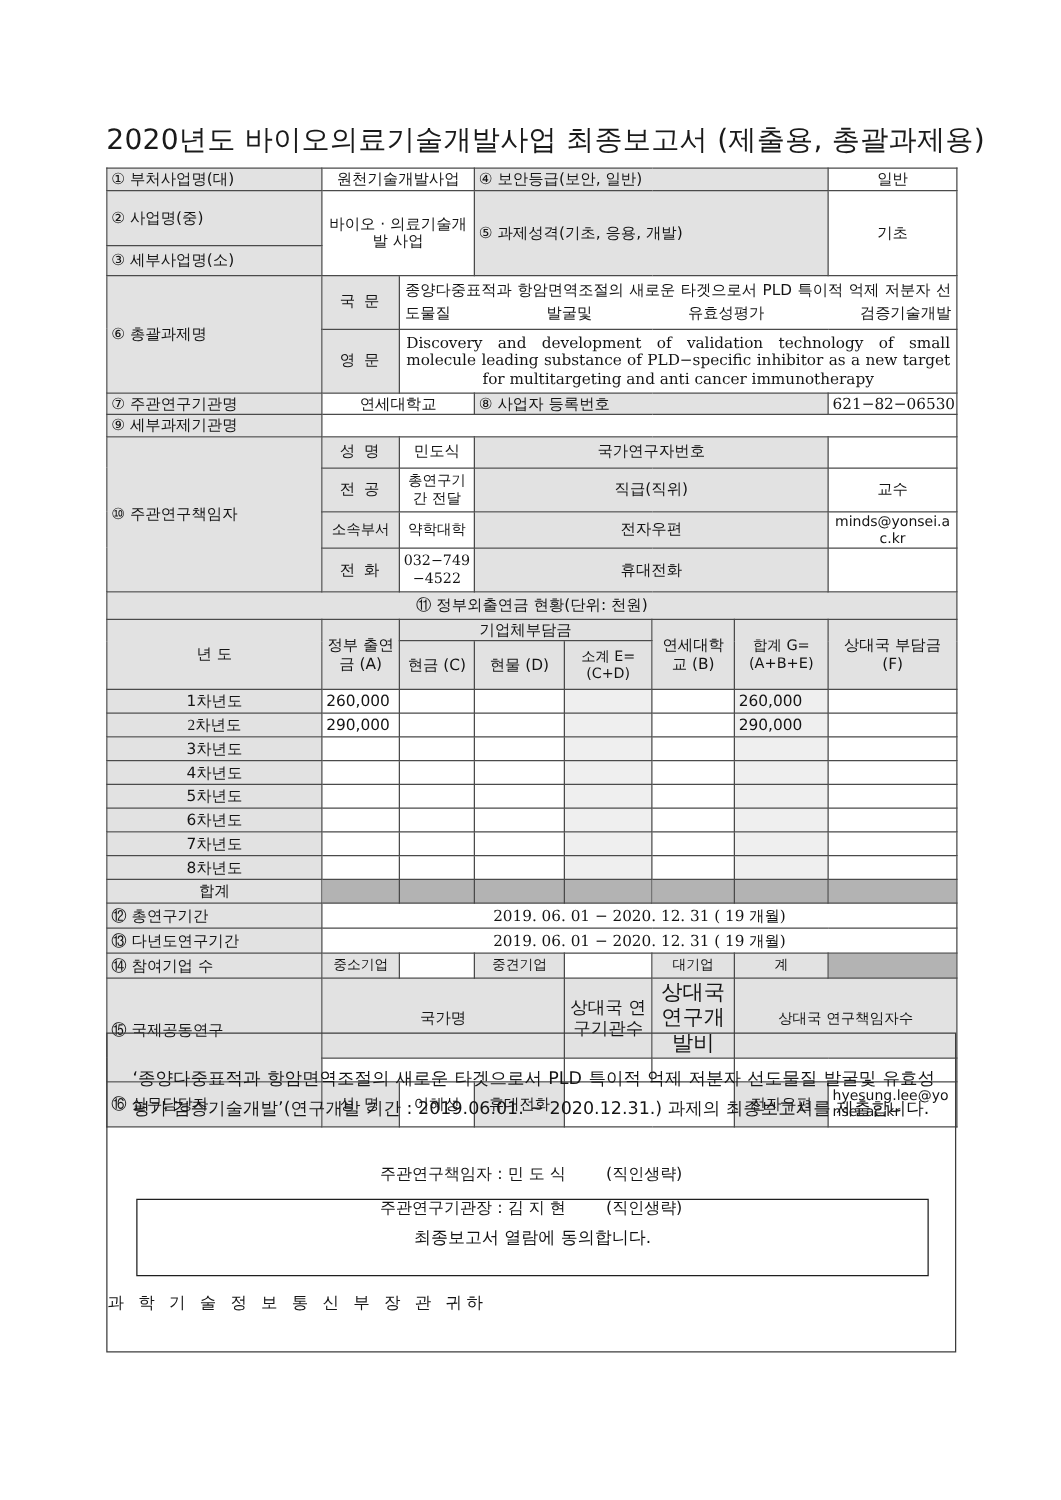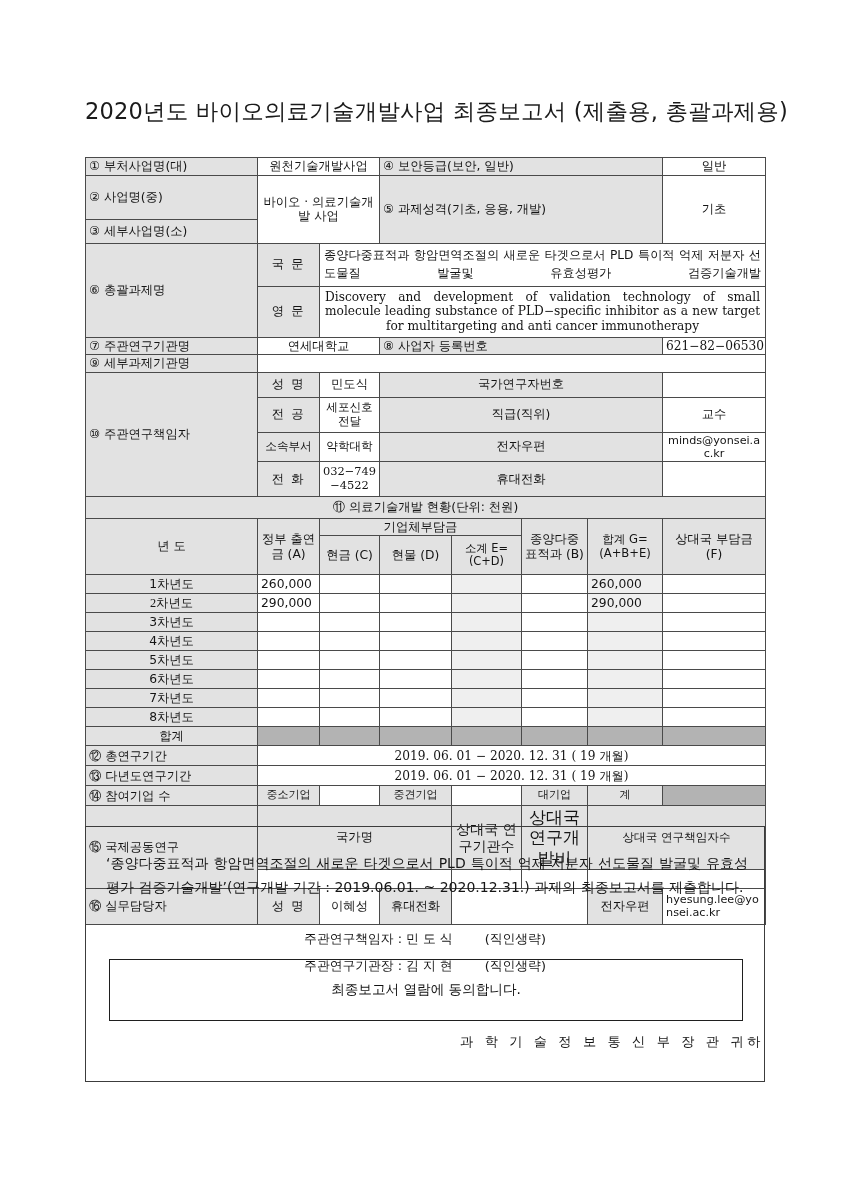--- a/index.html
+++ b/index.html
@@ -34,21 +34,20 @@
     white-space: nowrap;
     color: #1a1a1a;
   }
 
   
   table.grid {
     border-collapse: collapse;
     table-layout: fixed;
     font-size: 12.3px;
     color: #141414;
-    margin-top: 23px;
   }
   table.grid td {
     border: 1px solid #4a4a4a;
     padding: 1px 3px;
     vertical-align: middle;
     line-height: 1.18;
     overflow: hidden;
   }
   .lbl   { background: #e2e2e2; }
   .shade { background: #efefef; }
@@ -124,21 +123,21 @@
     gap: 8px;
   }
   .consent-line {
     font-size: 13.6px;
     color: #111111;
   }
   #ministry {
     position: absolute;
     top: 206px;
     width: 100%;
-    text-align: right;
+    text-align: left;
     font-size: 13.2px;
     letter-spacing: 3.6px;
     color: #151515;
   }
 </style>
 </head>
 <body>
 
 <div class="page">
 
@@ -201,48 +200,48 @@
     <tr>
       <td class="lbl l pl8 nowrap" rowspan="4">⑩ 주관연구책임자</td>
       <td class="lbl c nowrap sp2" style="height:22px">성 명</td>
       <td class="white c">민도식</td>
       <td class="lbl c nowrap" colspan="4">국가연구자번호</td>
       <td class="white c"></td>
     </tr>
 
     <tr>
       <td class="lbl c nowrap sp2" style="height:32px">전 공</td>
-      <td class="white c small">세포신호 전달</td>
+      <td class="white c small">총연구기간 전달</td>
       <td class="lbl c nowrap" colspan="4">직급(직위)</td>
       <td class="white c">교수</td>
     </tr>
 
     <tr>
       <td class="lbl c nowrap small" style="height:21px">소속부서</td>
       <td class="white c small">약학대학</td>
       <td class="lbl c nowrap" colspan="4">전자우편</td>
       <td class="white c em">minds@yonsei.ac.kr</td>
     </tr>
 
     <tr>
       <td class="lbl c nowrap sp2" style="height:32px">전 화</td>
       <td class="white c serif" style="font-size:11.4px">032−749 −4522</td>
       <td class="lbl c nowrap" colspan="4">휴대전화</td>
       <td class="white c"></td>
     </tr>
 
     <tr>
-      <td class="lbl c nowrap" colspan="8" style="height:19px">⑪ 의료기술개발 현황(단위: 천원)</td>
+      <td class="lbl c nowrap" colspan="8" style="height:19px">⑪ 정부외출연금 현황(단위: 천원)</td>
     </tr>
 
     <tr>
       <td class="lbl c" rowspan="2" style="height:26px">년 도</td>
       <td class="lbl c" rowspan="2" style="white-space:pre-line">정부 출연금 (A)</td>
       <td class="lbl c nowrap" colspan="3">기업체부담금</td>
-      <td class="lbl c" rowspan="2" style="white-space:pre-line">종양다중표적과 (B)</td>
+      <td class="lbl c" rowspan="2" style="white-space:pre-line">연세대학교 (B)</td>
       <td class="lbl c" rowspan="2" style="white-space:pre-line;font-size:11.6px">합계 G=(A+B+E)</td>
       <td class="lbl c" rowspan="2" style="white-space:pre-line">상대국 부담금 (F)</td>
     </tr>
     <tr>
       <td class="lbl c" style="height:36px;white-space:pre-line">현금 (C)</td>
       <td class="lbl c" style="white-space:pre-line">현물 (D)</td>
       <td class="lbl c" style="white-space:pre-line;font-size:11.4px">소계 E=(C+D)</td>
     </tr>
 
     </tbody>

